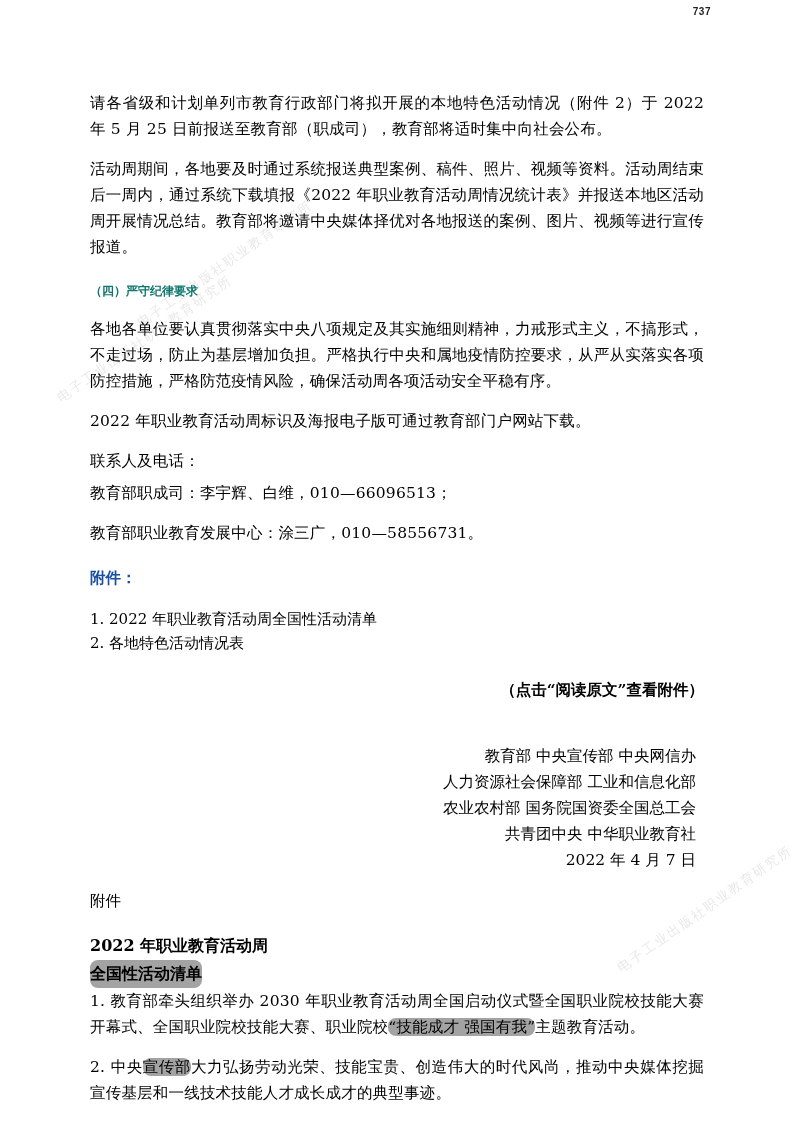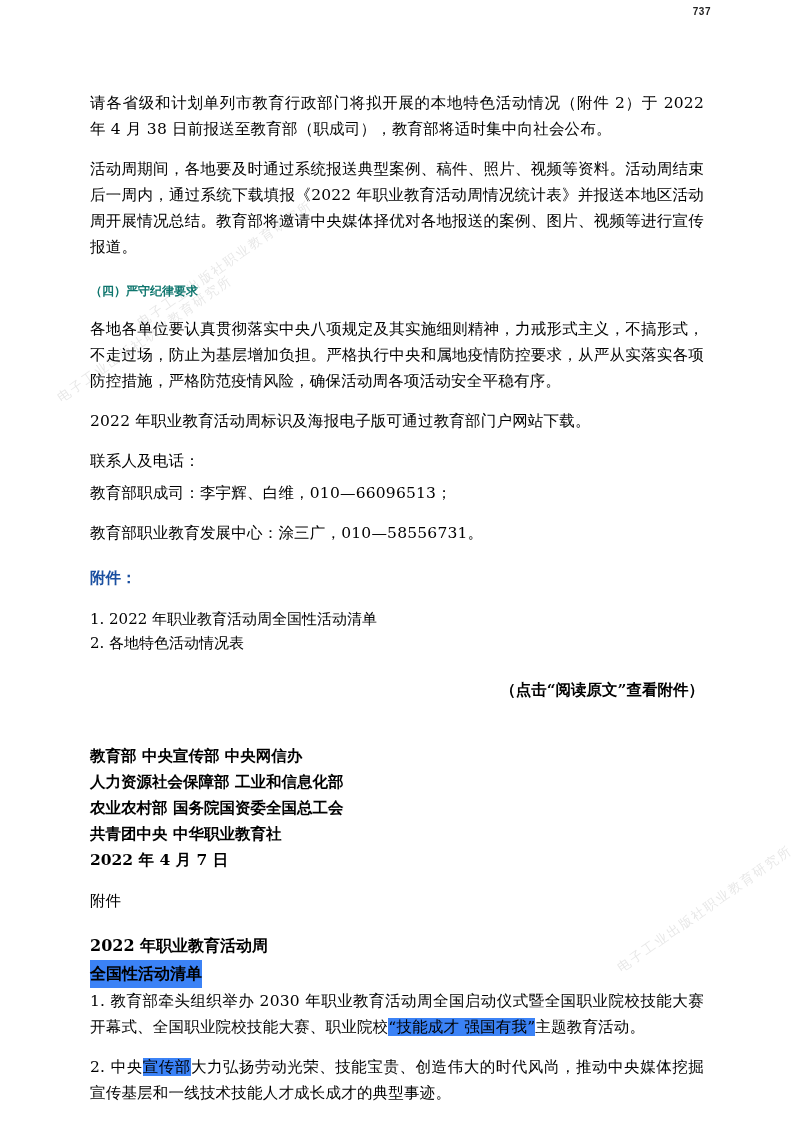--- a/index.html
+++ b/index.html
@@ -66,42 +66,43 @@
   }
   .click-note {
     margin: 22px 0 0 0;
     font-size: 15.5px;
     font-weight: bold;
     line-height: 26px;
     text-align: right;
   }
   .signature {
     margin-top: 40px;
+    text-align: right;
     font-size: 15.5px;
     line-height: 26px;
     padding-right: 8px;
-    font-weight: bold;
   }
   .signature div {
     white-space: nowrap;
   }
   .attach-word {
     margin-top: 18px;
     font-size: 15.5px;
     font-weight: normal;
   }
   .doc-title {
     margin-top: 20px;
     text-align: left;
     font-size: 16px;
     font-weight: bold;
     line-height: 28px;
   }
   .hl {
-    background: #3b82f6;
+    background: #a3a3a3;
+    border-radius: 8px;
   }
   .title-line2 {
     display: inline-block;
   }
   .after-title {
     margin-top: 18px;
   }
   .spacer-sm { height: 8px; }
   .watermark {
     position: absolute;
@@ -124,21 +125,21 @@
 <div class="page">
 
   <div class="page-number">737</div>
 
   <div class="watermark wm1">电子工业出版社职业教育研究所</div>
   <div class="watermark wm2">电子工业出版社职业教育研究所</div>
   <div class="watermark wm3">电子工业出版社职业教育研究所</div>
 
   <div class="content">
 
-    <p class="body-text">请各省级和计划单列市教育行政部门将拟开展的本地特色活动情况（附件 2）于 2022 年 4 月 38 日前报送至教育部（职成司），教育部将适时集中向社会公布。</p>
+    <p class="body-text">请各省级和计划单列市教育行政部门将拟开展的本地特色活动情况（附件 2）于 2022 年 5 月 25 日前报送至教育部（职成司），教育部将适时集中向社会公布。</p>
 
     <p class="body-text">活动周期间，各地要及时通过系统报送典型案例、稿件、照片、视频等资料。活动周结束后一周内，通过系统下载填报《2022 年职业教育活动周情况统计表》并报送本地区活动周开展情况总结。教育部将邀请中央媒体择优对各地报送的案例、图片、视频等进行宣传报道。</p>
 
     <div class="heading-blue">（四）严守纪律要求</div>
 
     <p class="body-text">各地各单位要认真贯彻落实中央八项规定及其实施细则精神，力戒形式主义，不搞形式，不走过场，防止为基层增加负担。严格执行中央和属地疫情防控要求，从严从实落实各项防控措施，严格防范疫情风险，确保活动周各项活动安全平稳有序。</p>
 
     <p class="body-text">2022 年职业教育活动周标识及海报电子版可通过教育部门户网站下载。</p>
 
     <p class="body-text" style="margin-bottom:6px">联系人及电话：</p>

